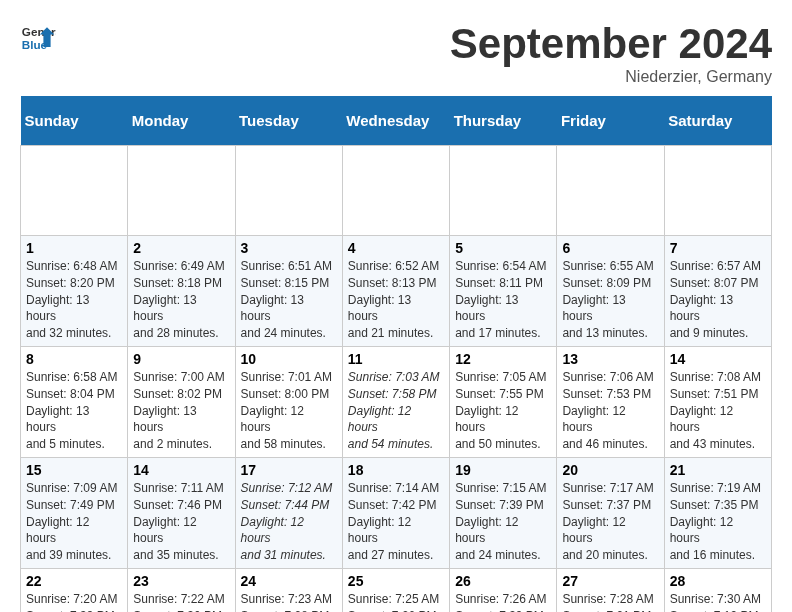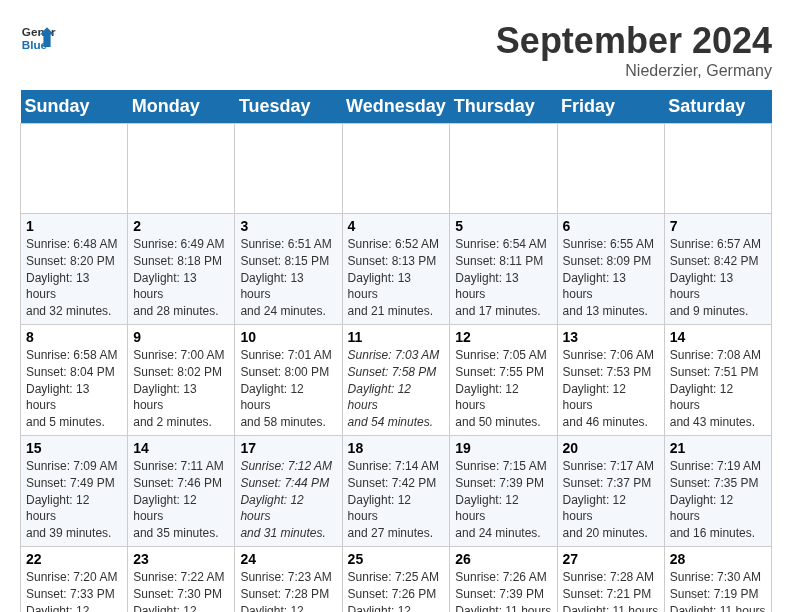--- a/index.html
+++ b/index.html
@@ -22,39 +22,39 @@
       gap: 4px;
     }
     .logo-icon {
       width: 36px;
       height: 36px;
     }
     .title-area {
       text-align: right;
     }
     .month-title {
-      font-size: 36px;
+      font-size: 42px;
       font-weight: bold;
       color: #333;
     }
     .location {
       font-size: 16px;
       color: #555;
     }
     table {
       width: 100%;
       border-collapse: collapse;
       font-size: 11px;
     }
     th {
       background-color: #1a6faf;
       color: #fff;
-      padding: 6px 4px;
+      padding: 16px 4px;
       text-align: left;
-      font-size: 18px;
+      font-size: 15px;
       font-weight: bold;
     }
     td {
       border: 1px solid #ccc;
       vertical-align: top;
       padding: 4px 5px;
       width: 14.28%;
       height: 90px;
     }
     .day-num {
@@ -174,21 +174,21 @@
         <td>
           <span class="day-num">6</span>
           <div class="day-info" style="white-space: pre-line;">Sunrise: 6:55 AM
 Sunset: 8:09 PM
 Daylight: 13 hours
 and 13 minutes.</div>
         </td>
         <td>
           <span class="day-num">7</span>
           <div class="day-info" style="white-space: pre-line;">Sunrise: 6:57 AM
-Sunset: 8:42 PM
+Sunset: 8:07 PM
 Daylight: 13 hours
 and 9 minutes.</div>
         </td>
       </tr>
       <tr>
         <td>
           <span class="day-num">8</span>
           <div class="day-info" style="white-space: pre-line;">Sunrise: 6:58 AM
 Sunset: 8:04 PM
 Daylight: 13 hours

